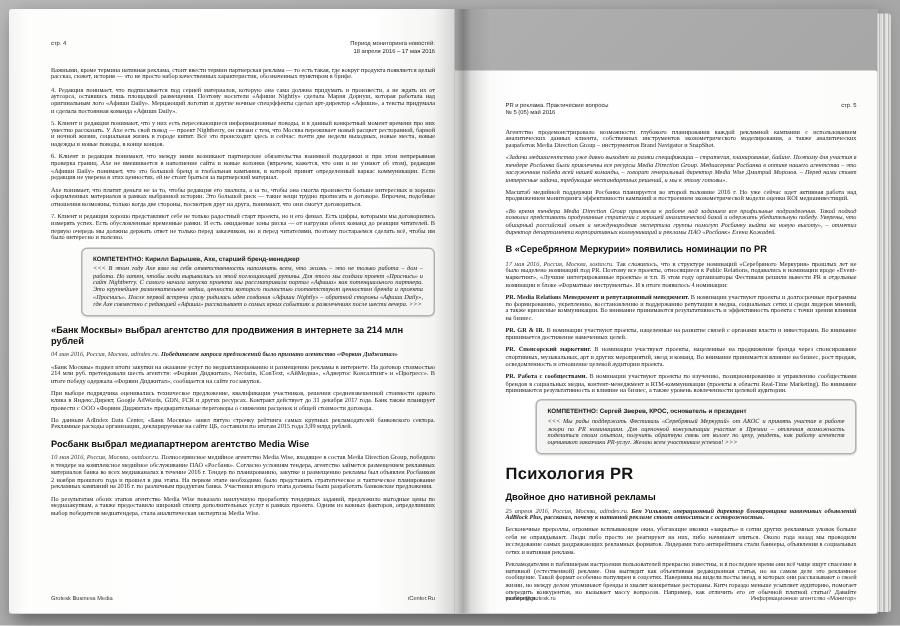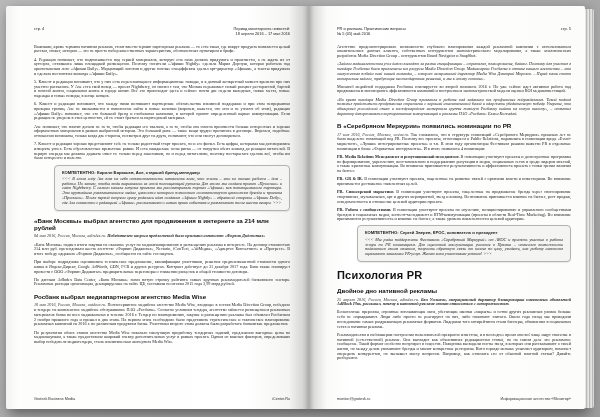--- a/index.html
+++ b/index.html
@@ -9,21 +9,21 @@
     font-family:"Liberation Sans",sans-serif;
   }
   .spread{position:absolute;left:6px;top:6px;width:579px;height:403px;display:flex;
     box-shadow:3px 5px 12px rgba(0,0,0,0.45);}
   .page{position:relative;box-sizing:border-box;}
   .page-left{width:297px;
     background:linear-gradient(to right,#f3f3f1 0px,#fdfdfc 12px,#ffffff 240px,#f1f1ef 100%);
     border-radius:2px 0 0 2px;}
   .page-right{width:282px;
     background:linear-gradient(to right,#ececea 0px,#f9f9f8 16px,#ffffff 48px,#fcfcfb 100%);
-    border-radius:0 2px 2px 0;}
+    border-radius:0 2px 2px 0;margin-top:41px;}
   .gutter-shadow{position:absolute;left:283px;top:0;width:38px;height:100%;pointer-events:none;
     background:linear-gradient(to right,rgba(0,0,0,0) 0%,rgba(50,50,50,0.16) 40%,rgba(35,35,35,0.34) 52%,rgba(70,70,70,0.15) 66%,rgba(0,0,0,0) 100%);}
   .page-stack{position:absolute;left:585px;top:9px;width:9px;height:399px;
     background:repeating-linear-gradient(to right,#e6e6e4 0px,#e6e6e4 1px,#b9b9b7 1px,#b9b9b7 2px,#d8d8d6 2px,#d8d8d6 3px);
     border-radius:0 2px 2px 0;}
   .inner-l{padding:21px 13px 0 28px;}
   .inner-r{padding:21px 14px 0 34px;}
   .page-head{display:flex;justify-content:space-between;align-items:flex-start;
     font-size:3.9px;line-height:1.25;color:#222;margin-bottom:8px;}
   .ph-right{text-align:right;}

